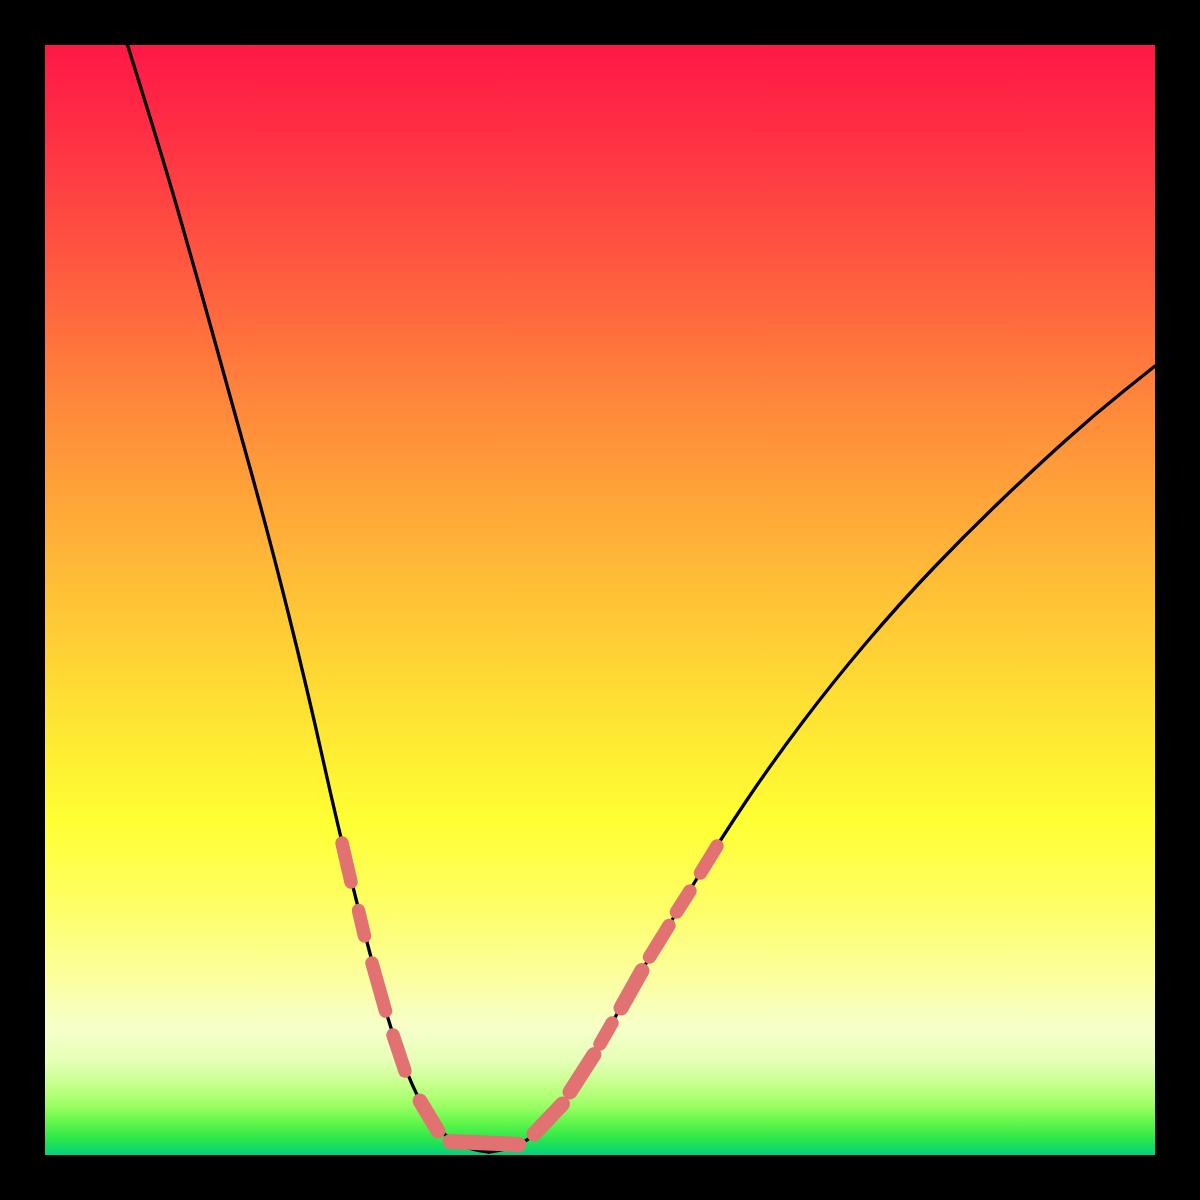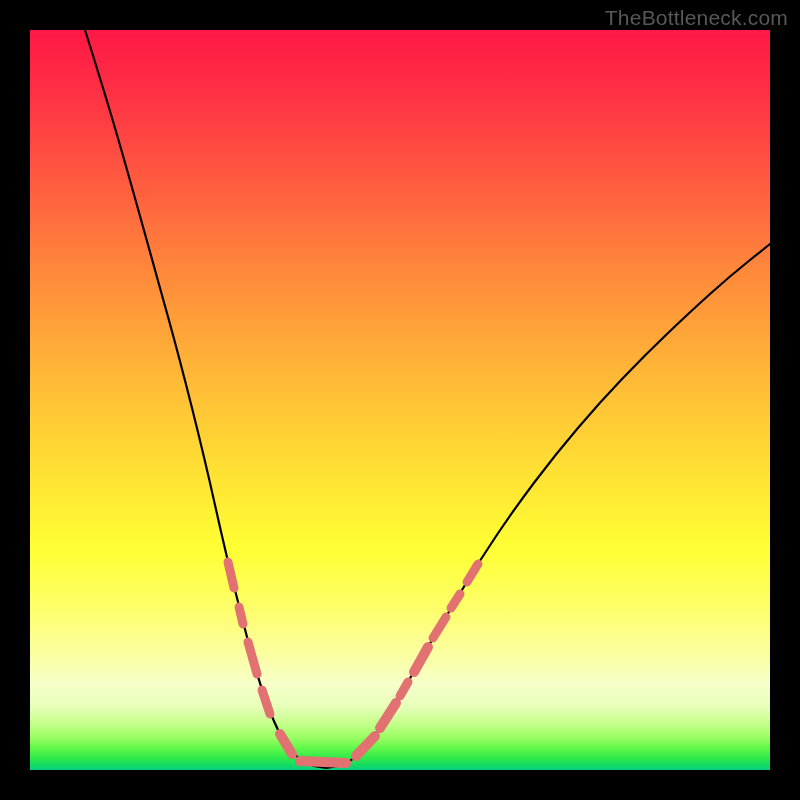--- a/index.html
+++ b/index.html
@@ -60,21 +60,20 @@
     top: 0;
     width: 740px;
     height: 740px;
     overflow: visible;
   }
 </style>
 </head>
 <body>
 
 <div class="frame">
-  <div class="watermark">TheBottleneck.com</div>
 
   <div class="plot-area">
     <svg class="curve" viewBox="0 0 740 740">
       <g id="curve-lines">
           <path d="M 55 0 Q 77 70 88.5 110 Q 100 150 112.5 195 Q 125 240 137.5 285 Q 150 330 162.5 380 Q 175 430 185 475 Q 195 520 205 560 Q 215 600 222.5 627.5 Q 230 655 237.5 675 Q 245 695 251.5 706.5 Q 258 718 264 724 Q 270 730 276.5 733 Q 283 736 289.5 737 T 296 738" fill="none" stroke="#000000" stroke-width="2.2" stroke-linecap="round"></path>
           <path d="M 296 738 Q 310 736 316 733 Q 322 730 328 725 Q 334 720 341 711 Q 348 702 355 691 Q 362 680 370 666 Q 378 652 387 636 Q 396 620 408 600 Q 420 580 435 555 Q 450 530 467.5 504 Q 485 478 505 451.5 Q 525 425 547.5 398.5 Q 570 372 592.5 348.5 Q 615 325 637.5 303.5 Q 660 282 680 264 Q 700 246 720 230 T 740 214" fill="none" stroke="#000000" stroke-width="2.2" stroke-linecap="round"></path>
         </g>
       <g id="curve-markers">
           <line x1="198" y1="532" x2="204" y2="558" stroke="#e27272" stroke-width="9" stroke-linecap="round"></line>
           <line x1="209" y1="577" x2="213" y2="594" stroke="#e27272" stroke-width="9" stroke-linecap="round"></line>

